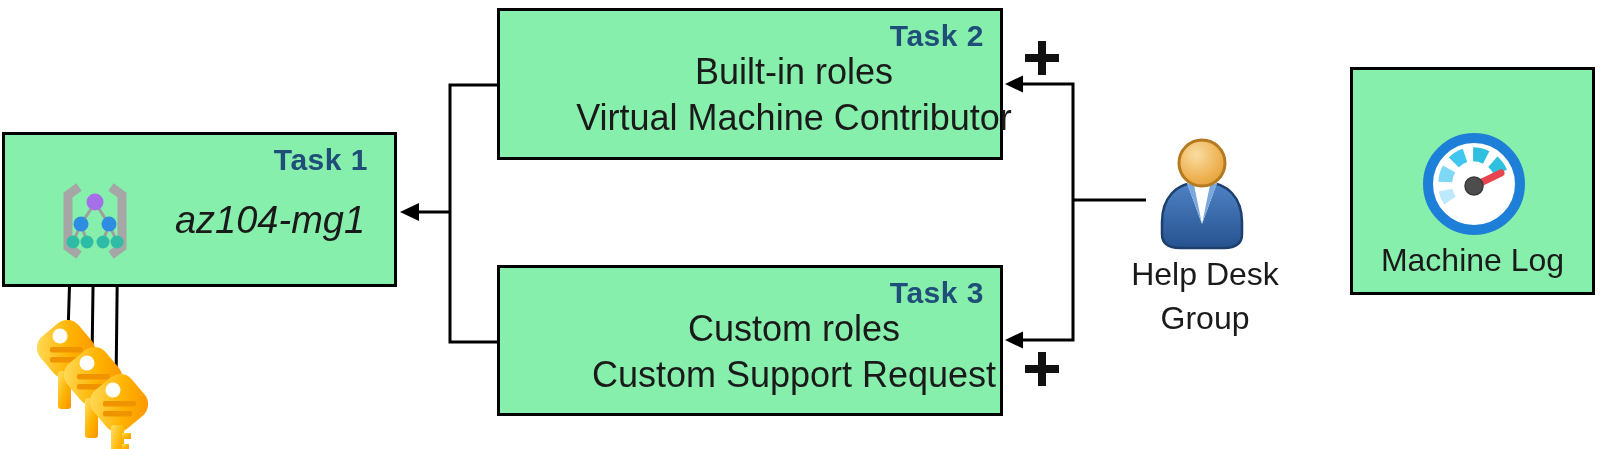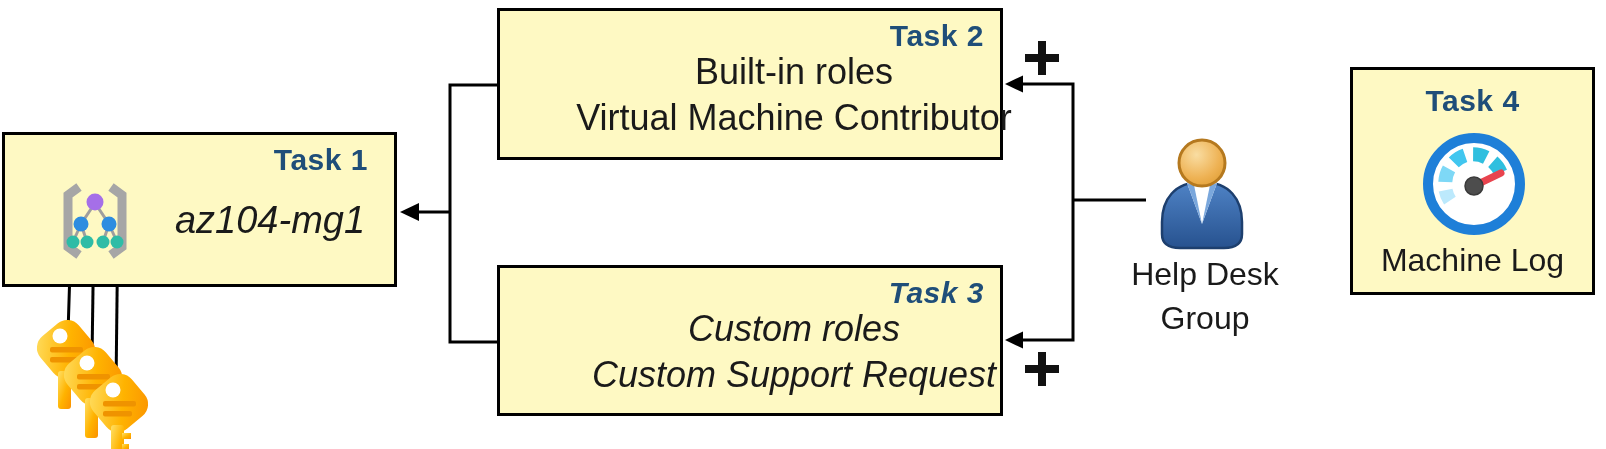--- a/index.html
+++ b/index.html
@@ -1,21 +1,21 @@
 <!DOCTYPE html>
 <html><head>
 <meta charset="utf-8">
 <style>
   html,body{margin:0;padding:0;background:#ffffff;}
   #stage{
     position:relative;width:1606px;height:449px;background:#ffffff;
     font-family:"Liberation Sans", sans-serif;color:#1a1a1a;overflow:hidden;
   }
   .box{
-    position:absolute;background:#fef9c3;border:3px solid #000000;box-sizing:border-box;
+    position:absolute;background:#86efac;border:3px solid #000000;box-sizing:border-box;
   }
   .task-label{
     position:absolute;top:8px;right:16px;font-size:30px;font-weight:bold;color:#1f4e79;
     letter-spacing:0.5px;
   }
   .task-label.centered{right:auto;left:0;width:100%;text-align:center;}
   .body-lines{
     position:absolute;left:0;width:100%;text-align:center;font-size:36px;line-height:46px;color:#1a1a1a;padding-left:44px;
   }
   .mg-title{
@@ -125,21 +125,21 @@
   </span>
 
   <div class="box" style="left:497px;top:8px;width:506px;height:152px;">
     <div class="task-label">Task 2</div>
     <div class="body-lines" style="top:38px;">
       <div>Built-in roles</div>
       <div>Virtual Machine Contributor</div>
     </div>
   </div>
 
-  <div class="box" style="left:497px;top:265px;width:506px;height:151px;font-style:italic;">
+  <div class="box" style="left:497px;top:265px;width:506px;height:151px;">
     <div class="task-label">Task 3</div>
     <div class="body-lines" style="top:38px;">
       <div>Custom roles</div>
       <div>Custom Support Request</div>
     </div>
   </div>
 
   <span class="abs" style="left:1154px;top:138px;">
     <svg width="96" height="116" viewBox="0 0 96 116">
       <defs>
@@ -159,21 +159,20 @@
       <path d="M 63,45 L 48,86 L 56,47 Z" fill="#7aa7dc"></path>
       <circle cx="48" cy="25" r="23" fill="url(#headg)" stroke="#b5791f" stroke-width="3"></circle>
     </svg>
   </span>
   <div class="caption" style="left:1095px;top:252px;width:220px;">
     <div>Help Desk</div>
     <div>Group</div>
   </div>
 
   <div class="box" style="left:1350px;top:67px;width:245px;height:228px;">
-    <div class="task-label centered" style="top:14px;">Task 4</div>
     <span class="abs" style="left:69px;top:62px;">
       <svg width="104" height="104" viewBox="0 0 104 104">
         <circle cx="52" cy="52" r="46" fill="#ffffff" stroke="#1e7fd8" stroke-width="10"></circle>
         <g fill="none" stroke-width="14">
           <path d="M 27.9,68.6 A 29,29 0 0 1 23.6,58.1" stroke="#bce9fc"></path>
           <path d="M 23.3,50.0 A 29,29 0 0 1 27.0,36.9" stroke="#7ed8f6"></path>
           <path d="M 31.8,30.4 A 29,29 0 0 1 43.0,23.4" stroke="#41c6ef"></path>
           <path d="M 51.1,22.2 A 29,29 0 0 1 64.2,25.4" stroke="#2fbfdf"></path>
           <path d="M 70.8,29.7 A 29,29 0 0 1 78.5,40.4" stroke="#2fbfdf"></path>
         </g>

